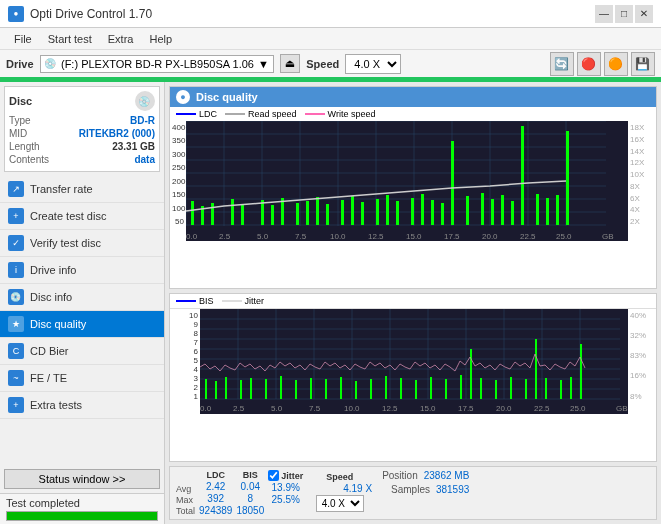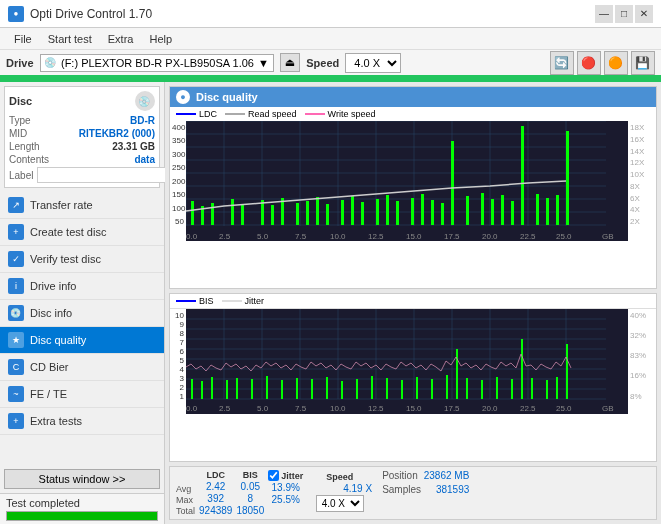--- a/index.html
+++ b/index.html
@@ -11,21 +11,21 @@
     .titlebar-icon { width: 16px; height: 16px; background: #2a7fd4; border-radius: 2px; display: flex; align-items: center; justify-content: center; color: white; font-size: 8px; }
     .titlebar-title { font-size: 12px; color: #333; }
     .titlebar-controls { display: flex; gap: 2px; }
     .titlebar-btn { width: 18px; height: 18px; border: none; background: #ddd; cursor: pointer; font-size: 10px; display: flex; align-items: center; justify-content: center; color: #333; }
 
     
     .menubar { background: #f5f5f5; display: flex; align-items: center; gap: 4px; padding: 2px 8px; border-bottom: 1px solid #ddd; height: 22px; }
     .menubar-item { padding: 2px 6px; cursor: pointer; font-size: 11px; color: #333; }
 
     
-    .toolbar { background: #f5f5f5; display: flex; align-items: center; gap: 6px; padding: 3px 6px; border-bottom: 7px solid #22c55e; height: 32px; }
+    .toolbar { background: #f5f5f5; display: flex; align-items: center; gap: 6px; padding: 3px 6px; border-bottom: 5px solid #22c55e; height: 32px; }
     .toolbar-label { font-size: 11px; color: #333; font-weight: bold; }
     .toolbar-drive-select { display: flex; align-items: center; gap: 4px; background: white; border: 1px solid #aaa; padding: 2px 4px; min-width: 200px; cursor: pointer; }
     .toolbar-eject { background: #e0e0e0; border: 1px solid #aaa; padding: 2px 4px; cursor: pointer; font-size: 11px; }
     .speed-label { font-size: 11px; color: #333; font-weight: bold; }
     .speed-select { background: white; border: 1px solid #aaa; padding: 2px 4px; font-size: 11px; cursor: pointer; }
     .toolbar-icons { display: flex; gap: 3px; margin-left: auto; }
     .toolbar-icon-btn { width: 24px; height: 24px; background: #e0e0e0; border: 1px solid #aaa; cursor: pointer; display: flex; align-items: center; justify-content: center; font-size: 12px; }
 
     
     .main { display: flex; height: calc(524px - 82px); }
@@ -135,25 +135,20 @@
         <span class="disc-info-label">MID</span>
         <span class="disc-info-value">RITEKBR2 (000)</span>
       </div>
       <div class="disc-info-row">
         <span class="disc-info-label">Length</span>
         <span class="disc-info-value black">23.31 GB</span>
       </div>
       <div class="disc-info-row">
         <span class="disc-info-label">Contents</span>
         <span class="disc-info-value">data</span>
-      </div>
-      <div class="label-row">
-        <span class="disc-info-label">Label</span>
-        <input class="label-input" type="text" value="" style="">
-        <button class="label-btn">✎</button>
       </div>
     </div>
 
     <div>
       <div class="nav-item">
         <div class="nav-icon">↗</div>
         <span class="nav-label">Transfer rate</span>
       </div>
       <div class="nav-item">
         <div class="nav-icon">+</div>
@@ -336,21 +331,21 @@
           <div style="width:20px;height:2px;background:blue;"></div>
           <span>BIS</span>
         </div>
         <div class="legend-item">
           <div style="width:20px;height:2px;background:#ddd;"></div>
           <span>Jitter</span>
         </div>
       </div>
 
       <div style="display:flex;">
-        <div style="width:16px; font-size:8px; color:#333; display:flex; flex-direction:column; justify-content:space-between; padding:2px 2px 15px 2px; text-align:right;">
+        <div style="width:30px; font-size:8px; color:#333; display:flex; flex-direction:column; justify-content:space-between; padding:2px 2px 15px 2px; text-align:right;">
           <span>10</span>
           <span>9</span>
           <span>8</span>
           <span>7</span>
           <span>6</span>
           <span>5</span>
           <span>4</span>
           <span>3</span>
           <span>2</span>
           <span>1</span>
@@ -453,21 +448,21 @@
 
         <div style="display:flex; flex-direction:column; gap:1px; align-items:center;">
           <span style="font-size:9px; font-weight:bold; color:#333;">LDC</span>
           <span style="font-size:10px; color:#0066cc;">2.42</span>
           <span style="font-size:10px; color:#0066cc;">392</span>
           <span style="font-size:10px; color:#0066cc;">924389</span>
         </div>
 
         <div style="display:flex; flex-direction:column; gap:1px; align-items:center;">
           <span style="font-size:9px; font-weight:bold; color:#333;">BIS</span>
-          <span style="font-size:10px; color:#0066cc;">0.05</span>
+          <span style="font-size:10px; color:#0066cc;">0.04</span>
           <span style="font-size:10px; color:#0066cc;">8</span>
           <span style="font-size:10px; color:#0066cc;">18050</span>
         </div>
 
         <div style="display:flex; flex-direction:column; gap:1px; align-items:center;">
           <div style="display:flex; align-items:center; gap:2px;">
             <input type="checkbox" checked="" style="width: 11px; height: 11px;">
             <span style="font-size:9px; font-weight:bold; color:#333;">Jitter</span>
           </div>
           <span style="font-size:10px; color:#0066cc;">13.9%</span>
@@ -484,21 +479,21 @@
             <option>1.0 X</option>
           </select>
         </div>
       </div>
 
       <div style="display:flex; flex-direction:column; gap:3px; margin-left:4px;">
         <div style="display:flex; justify-content:space-between; gap:6px; font-size:10px;">
           <span style="color:#555;">Position</span>
           <span style="color:#0066cc;">23862 MB</span>
         </div>
-        <div style="display:flex; justify-content:space-between; gap:6px; font-size:10px;">
+        <div style="display:flex; justify-content:flex-end; gap:6px; font-size:10px;">
           <span style="color:#555;">Samples</span>
           <span style="color:#0066cc;">381593</span>
         </div>
       </div>
 
     </div>
   </div>
 </div>
 
 </body></html>

